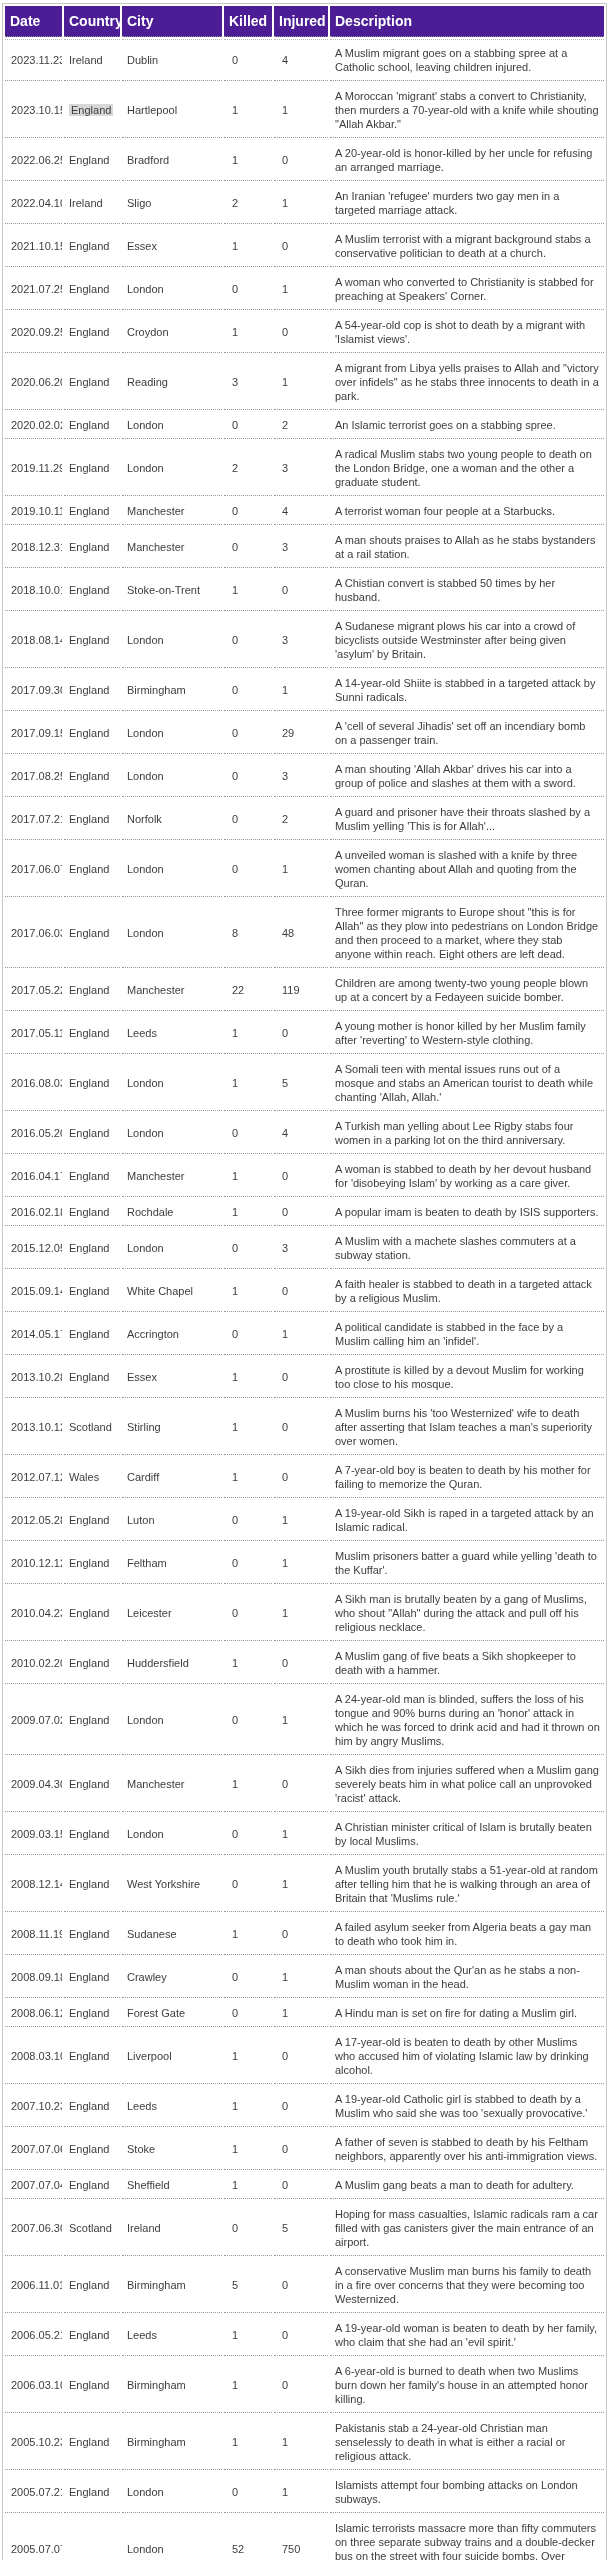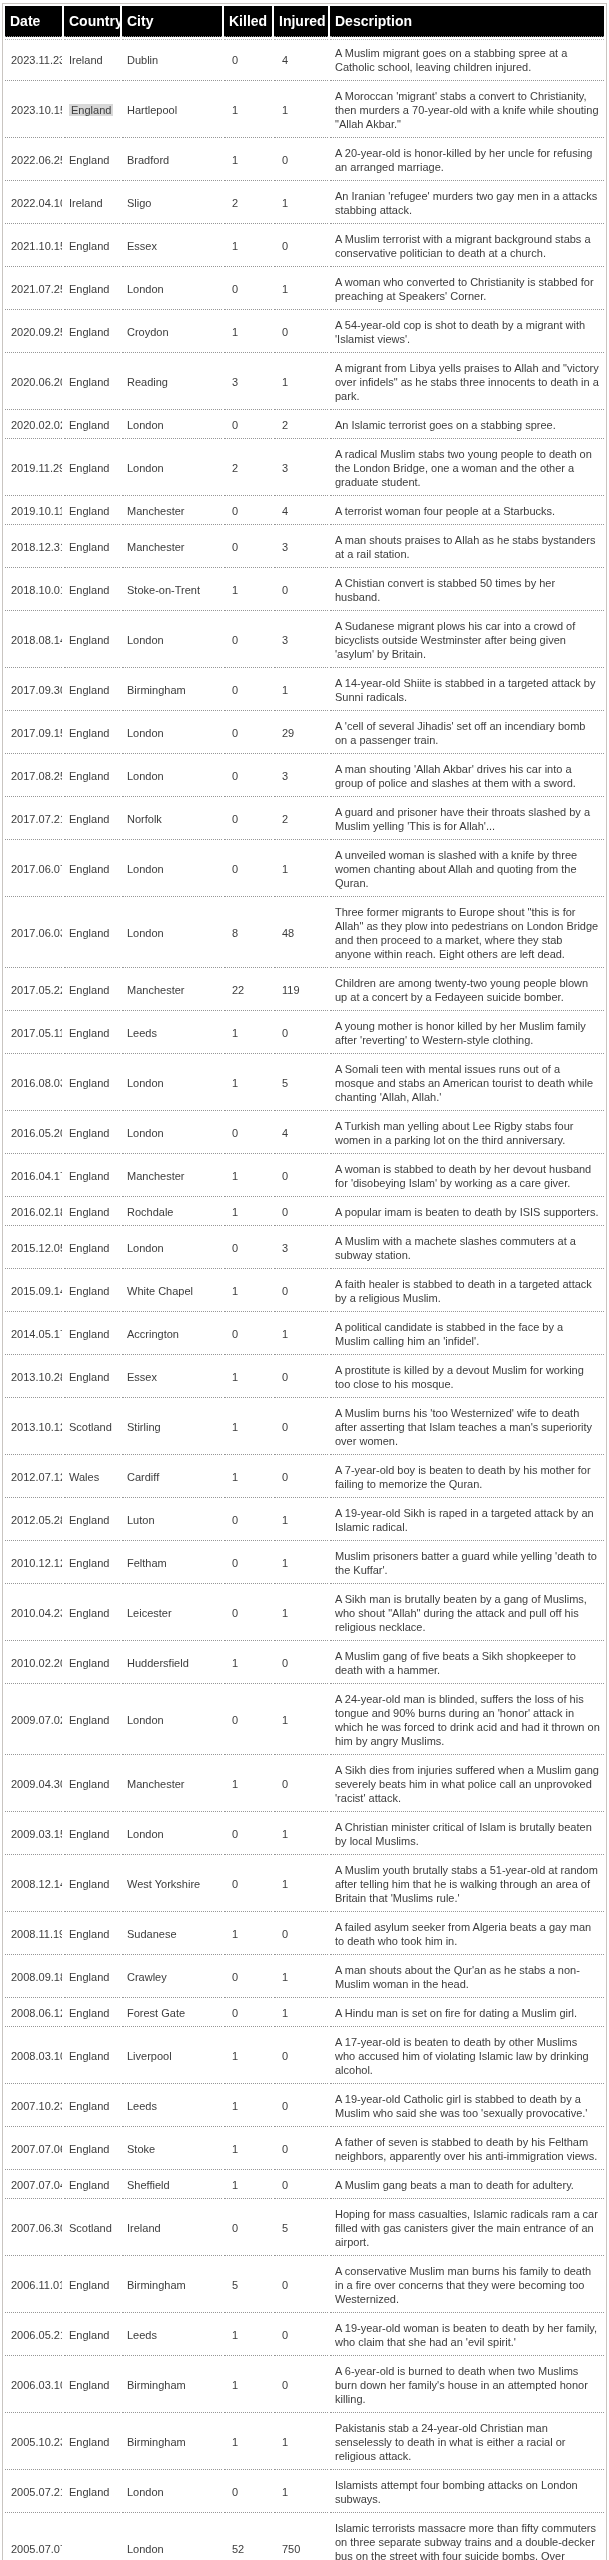--- a/index.html
+++ b/index.html
@@ -9,21 +9,21 @@
     border:1px solid #c9c5c1;
     background:#fff;
   }
   table.attack-table {
     width:100%;
     table-layout:fixed;
     border-collapse:separate;
     border-spacing:2px 2px;
   }
   thead th {
-    background:#000000;
+    background:#4c1d95;
     color:#ffffff;
     font-size:14px;
     font-weight:bold;
     text-align:left;
     padding:7px 3px 7px 5px;
     white-space:nowrap;
     overflow:hidden;
     border-bottom:1px dotted #8f8f8f;
   }
   tbody td {
@@ -90,21 +90,21 @@
     <td class="col-num">0</td>
     <td class="col-desc">A 20-year-old is honor-killed by her uncle for refusing an arranged marriage.</td>
   </tr>
 
   <tr>
     <td class="col-date">2022.04.10</td>
     <td class="col-country"><span class="country-text">Ireland</span></td>
     <td class="col-city">Sligo</td>
     <td class="col-num">2</td>
     <td class="col-num">1</td>
-    <td class="col-desc">An Iranian 'refugee' murders two gay men in a attacks stabbing attack.</td>
+    <td class="col-desc">An Iranian 'refugee' murders two gay men in a targeted marriage attack.</td>
   </tr>
 
   <tr>
     <td class="col-date">2021.10.15</td>
     <td class="col-country"><span class="country-text">England</span></td>
     <td class="col-city">Essex</td>
     <td class="col-num">1</td>
     <td class="col-num">0</td>
     <td class="col-desc">A Muslim terrorist with a migrant background stabs a conservative politician to death at a church.</td>
   </tr>

